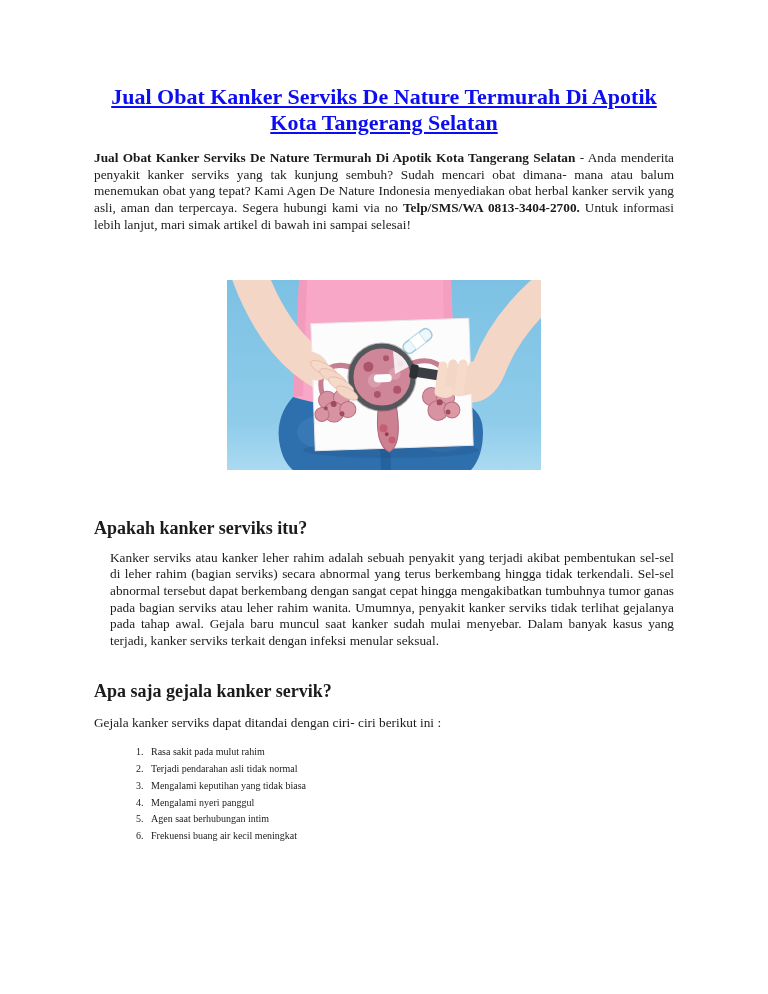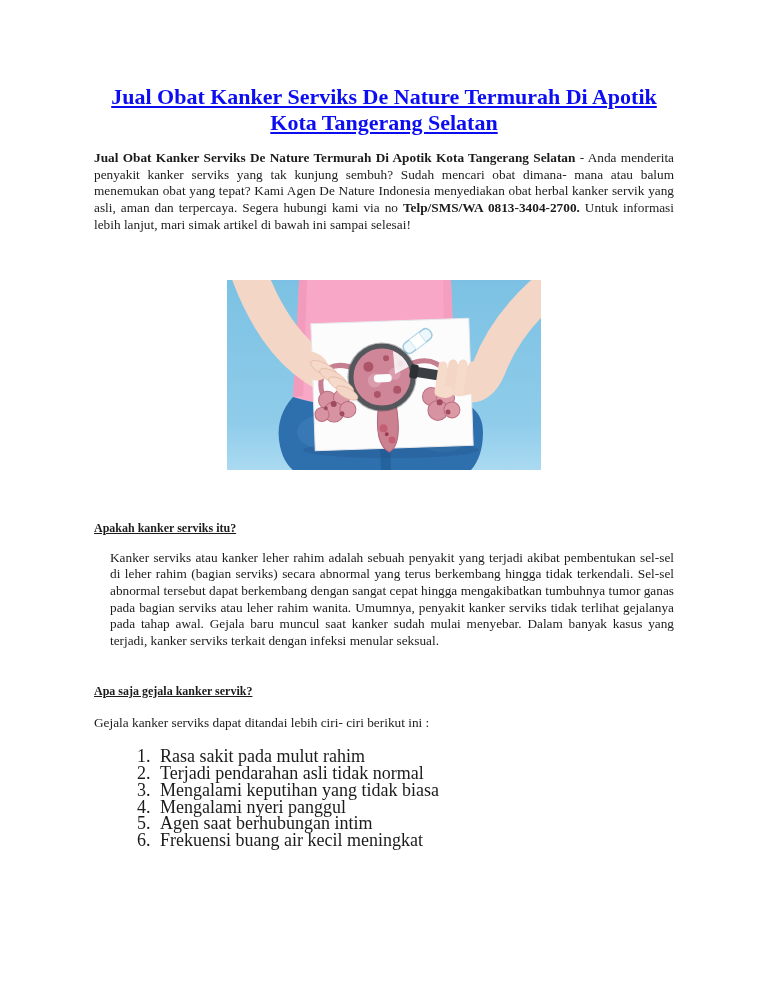--- a/index.html
+++ b/index.html
@@ -34,32 +34,31 @@
   }
   p.intro-par { margin-bottom: 46px; }
   .figure {
     width: 314px;
     height: 190px;
     margin: 0 auto 50px auto;
   }
   .figure svg { display: block; }
   h2.sec-heading {
     margin: 0 0 13px 0;
-    font-size: 12px;
+    font-size: 18px;
     line-height: 17px;
     font-weight: bold;
-    text-decoration: underline;
   }
   h2.sec-heading.second { margin-bottom: 15px; margin-top: 6px; }
   p.sec-body { margin-bottom: 33px; margin-left: 16px; }
   p.list-intro { margin-bottom: 13px; text-align: left; }
   ol.symptoms {
-    margin: 17px;
+    margin: 8px;
     padding: 0 0 0 44px;
-    font-size: 18px;
+    font-size: 10px;
     line-height: 16.7px;
   }
   ol.symptoms li { padding-left: 5px; }
 </style>
 </head>
 <body>
 
 <div class="page">
 
   <h1 class="doc-title"><span class="title-link">Jual Obat Kanker Serviks De Nature Termurah Di Apotik Kota Tangerang Selatan</span></h1>
@@ -177,21 +176,21 @@
       </g>
     </svg>
   </div>
 
   <h2 class="sec-heading">Apakah kanker serviks itu?</h2>
 
   <p class="body-text sec-body">Kanker serviks atau kanker leher rahim adalah sebuah penyakit yang terjadi akibat pembentukan sel-sel di leher rahim (bagian serviks) secara abnormal yang terus berkembang hingga tidak terkendali. Sel-sel abnormal tersebut dapat berkembang dengan sangat cepat hingga mengakibatkan tumbuhnya tumor ganas pada bagian serviks atau leher rahim wanita. Umumnya, penyakit kanker serviks tidak terlihat gejalanya pada tahap awal. Gejala baru muncul saat kanker sudah mulai menyebar. Dalam banyak kasus yang terjadi, kanker serviks terkait dengan infeksi menular seksual.</p>
 
   <h2 class="sec-heading second">Apa saja gejala kanker servik?</h2>
 
-  <p class="body-text list-intro">Gejala kanker serviks dapat ditandai lebih ciri- ciri berikut ini :</p>
+  <p class="body-text list-intro">Gejala kanker serviks dapat ditandai dengan ciri- ciri berikut ini :</p>
 
   <ol class="symptoms">
     <li>Rasa sakit pada mulut rahim</li>
     <li>Terjadi pendarahan asli tidak normal</li>
     <li>Mengalami keputihan yang tidak biasa</li>
     <li>Mengalami nyeri panggul</li>
     <li>Agen saat berhubungan intim</li>
     <li>Frekuensi buang air kecil meningkat</li>
   </ol>
 

